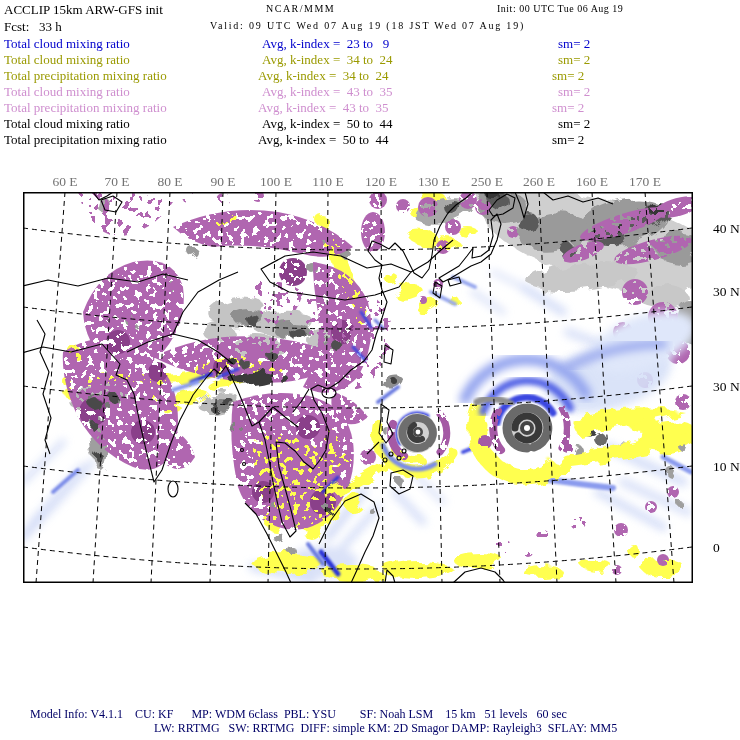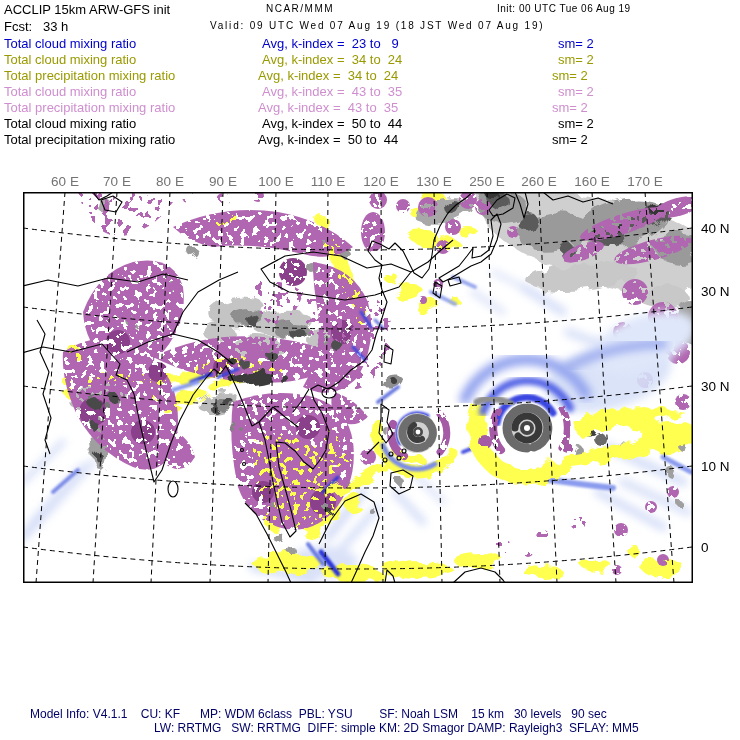--- a/index.html
+++ b/index.html
@@ -1,21 +1,21 @@
 <!DOCTYPE html>
 <html><head>
 <meta charset="utf-8">
 <style>
   html,body{margin:0;padding:0;background:#fff;}
   #page{position:relative;width:740px;height:740px;background:#ffffff;overflow:hidden;
-        font-family:Liberation Sans, sans-serif;}
+        font-family:Liberation Serif, serif;}
   .cell{position:absolute;white-space:pre;font-size:13px;color:#000;line-height:14px;}
   .seg-lg{font-size:10px;}
   .lonlab{position:absolute;font-size:13.5px;color:#737373;transform:translateX(-50%);white-space:pre;}
-  .latlab{position:absolute;font-size:13.5px;color:#000;white-space:pre;}
+  .latlab{position:absolute;font-size:13.5px;color:#000;white-space:pre;margin-left:12px;}
   #mapbox{position:absolute;left:23px;top:192px;width:670px;height:391px;}
   .foot{position:absolute;white-space:pre;font-size:12px;color:#000066;}
 </style>
 </head>
 <body>
 
 <div id="page">
 
   <div>
     <span class="cell" style="left:4px;top:3px">ACCLIP 15km ARW-GFS init</span>
@@ -469,17 +469,17 @@
       <circle cx="219" cy="258" r="1.5"></circle>
           <circle cx="221" cy="272" r="1.5"></circle>
       <path d="M520,0 L530,8 L545,4 L560,10 L575,6 L590,12"></path>
     </g>
 
     <rect x="0.75" y="0.75" width="668.5" height="389.5" fill="none" stroke="#000000" stroke-width="1.5"></rect>
   </svg>
   </div>
 
   <div>
-    <span class="foot" style="left:30px;top:707px">Model Info: V4.1.1    CU: KF      MP: WDM 6class  PBL: YSU        SF: Noah LSM    15 km   30 levels   90 sec</span>
+    <span class="foot" style="left:30px;top:707px">Model Info: V4.1.1    CU: KF      MP: WDM 6class  PBL: YSU        SF: Noah LSM    15 km   51 levels   60 sec</span>
     <span class="foot" style="left:154px;top:721px">LW: RRTMG   SW: RRTMG  DIFF: simple KM: 2D Smagor DAMP: Rayleigh3  SFLAY: MM5</span>
   </div>
 
 </div>
 
 </body></html>

